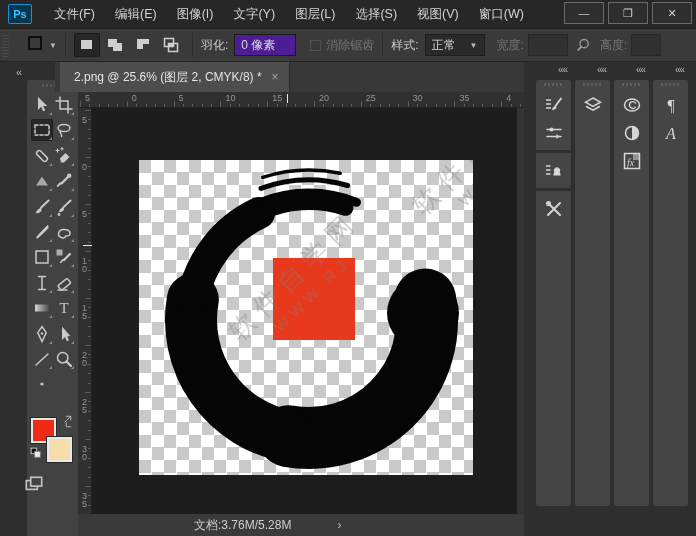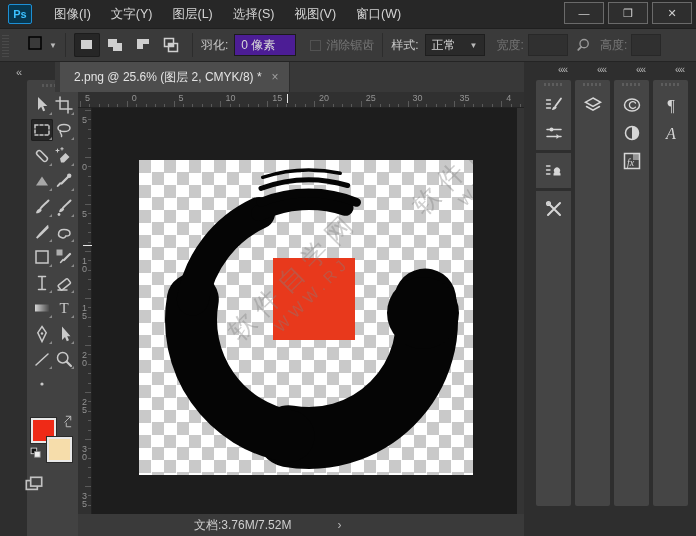--- a/index.html
+++ b/index.html
@@ -98,20 +98,22 @@
   .strip-icon { position:absolute; left:4px; width:27px; height:26px; display:flex; align-items:center; justify-content:center;
                 color:#d6d6d6; }
   .strip-div { position:absolute; left:0; width:35px; height:3px; background:#2e2e2e; }
 </style>
 </head>
 <body>
 
 <div id="titlebar" class="abs">
   <div id="ps-logo" class="abs">Ps</div>
   <div id="menubar" class="abs">
+      <div class="menu-item">文件(F)</div>
+      <div class="menu-item">编辑(E)</div>
       <div class="menu-item">图像(I)</div>
       <div class="menu-item">文字(Y)</div>
       <div class="menu-item">图层(L)</div>
       <div class="menu-item">选择(S)</div>
       <div class="menu-item">视图(V)</div>
       <div class="menu-item">窗口(W)</div>
     </div>
   <div id="win-controls" class="abs">
     <div class="win-btn">—</div>
     <div class="win-btn">❒</div>
@@ -486,21 +488,21 @@
       <div class="watermark" style="right:-96px;top:-30px;">
         <div class="wm1">软件自学网</div>
         <div class="wm2">WWW.RJ</div>
       </div>
     </div>
   </div>
   <div id="scrollbar-v" class="abs"></div>
 
   <div id="statusbar" class="abs">
     <div id="status-zoom">32.52%</div>
-    <div id="status-doc">文档:3.76M/7.52M</div>
+    <div id="status-doc">文档:3.76M/5.28M</div>
     <div id="status-chevron">›</div>
   </div>
 
   <div id="right-panels" class="abs">
       <div class="strip" style="left: 6px;">
         <div class="strip-header">««</div>
         <div class="strip-body">
           <div class="strip-grip"></div>
           <div class="strip-icon" style="top: 12px;">
             <svg width="20" height="20" viewBox="0 0 20 20" fill="none" stroke="currentColor" stroke-width="1.5" stroke-linecap="round">

